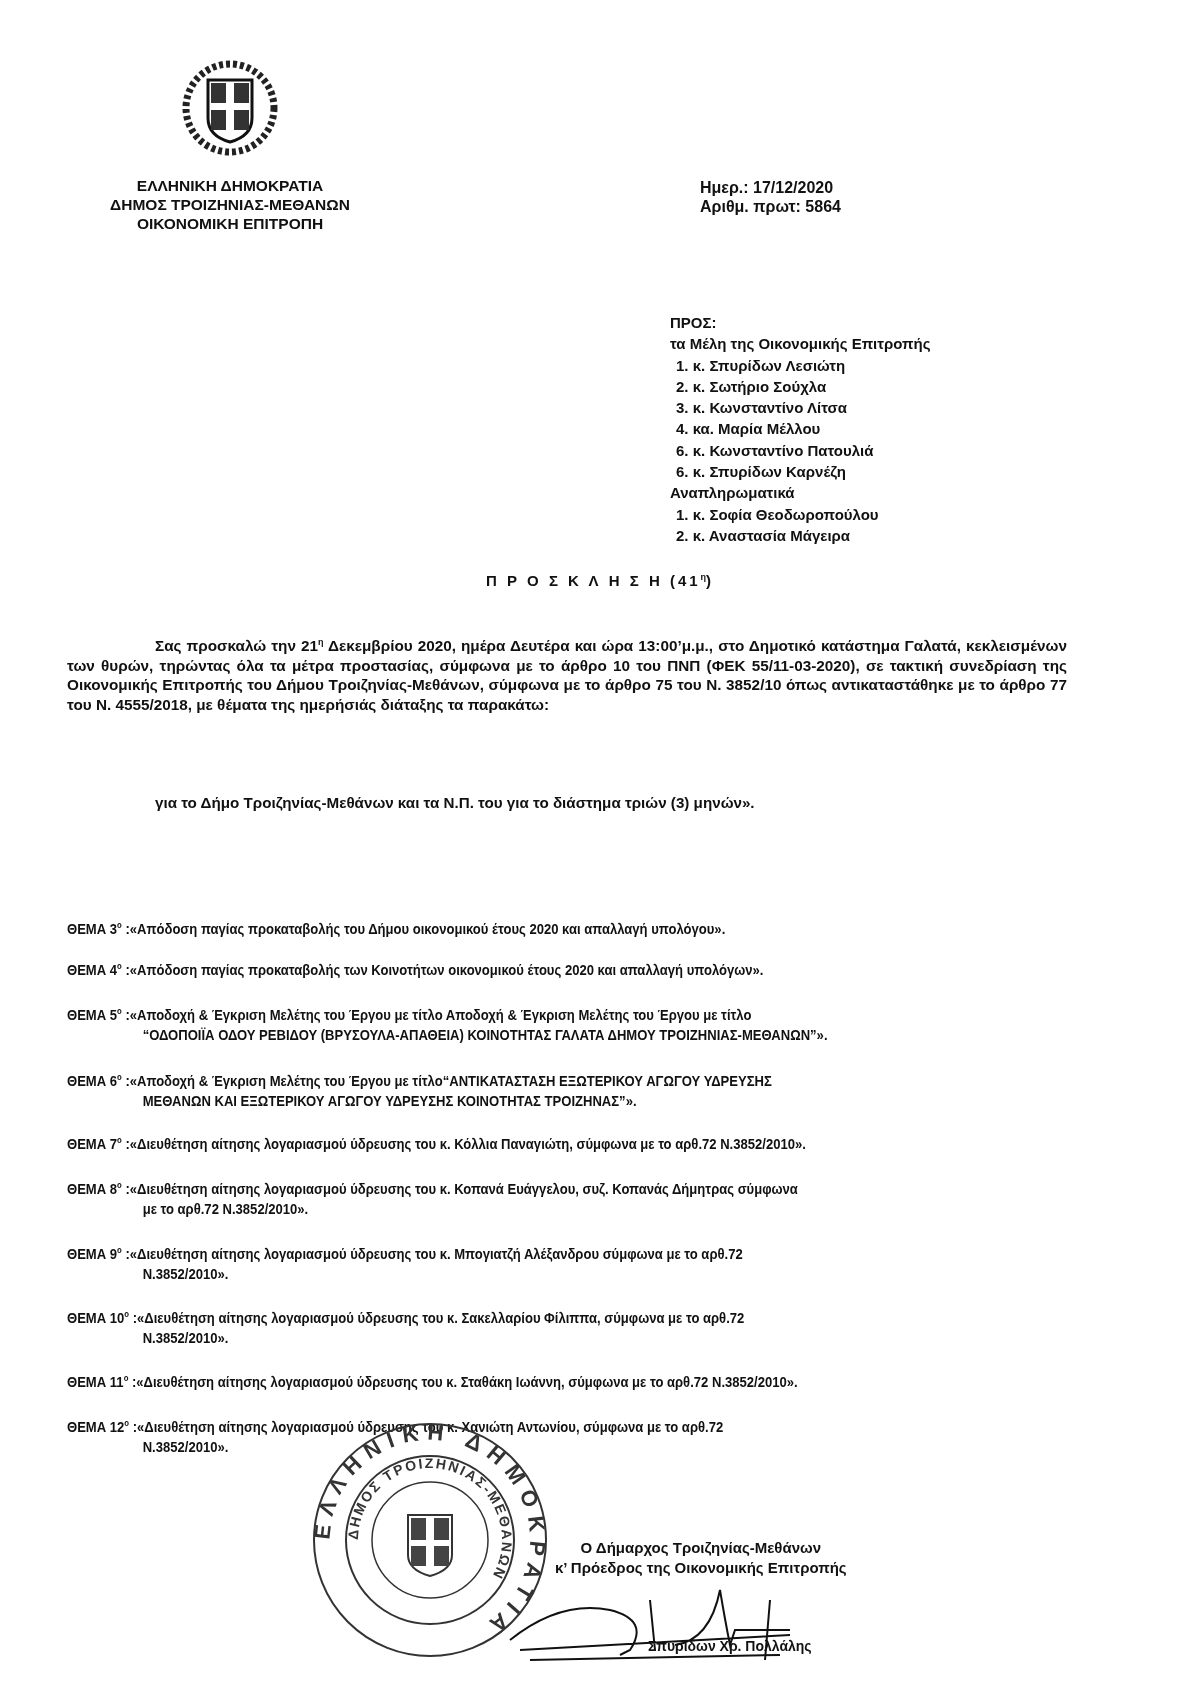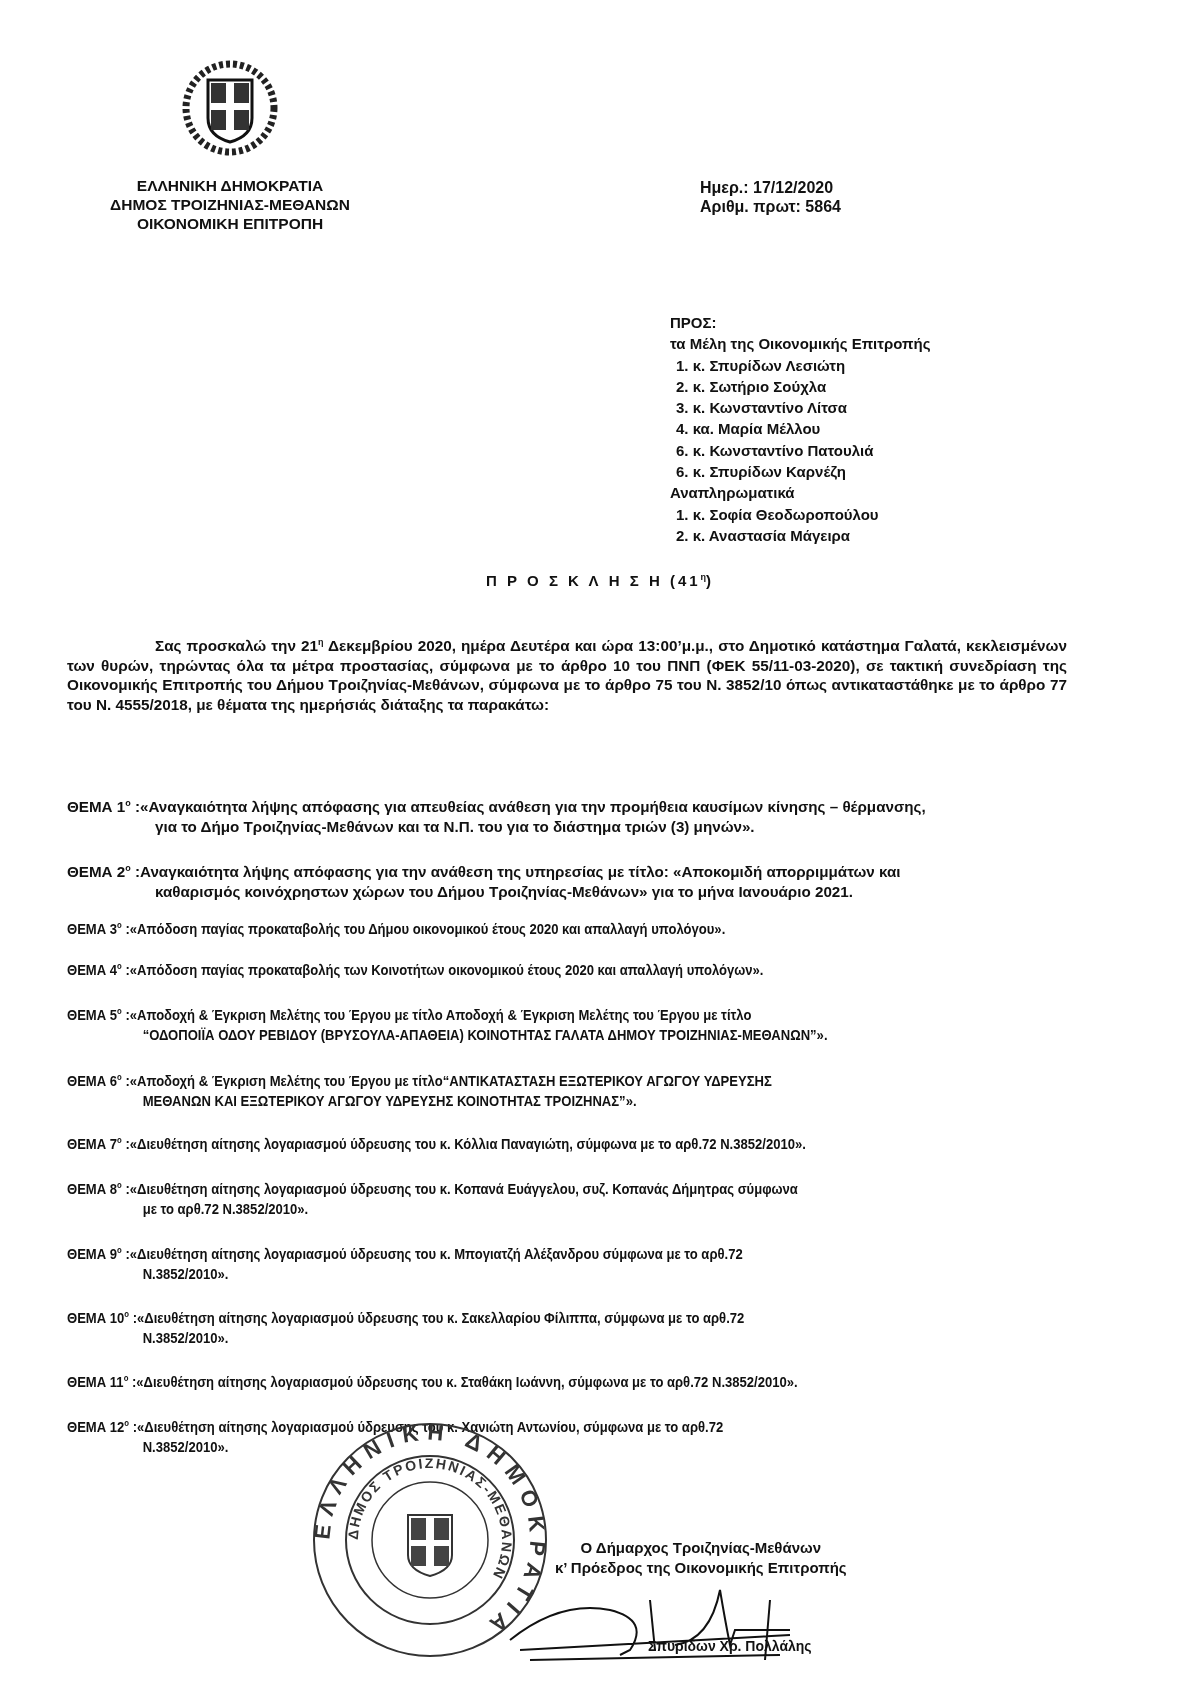--- a/index.html
+++ b/index.html
@@ -62,28 +62,25 @@
   <div class="item">2. κ. Αναστασία Μάγειρα</div>
 </div>
 
 <div class="abs title"><span>Π Ρ Ο Σ Κ Λ Η Σ Η (41</span><sup>η</sup><span>)</span></div>
 
 <div class="abs intro"><span class="indent"></span><span>Σας προσκαλώ την 21</span><sup>η</sup><span> Δεκεμβρίου 2020, ημέρα Δευτέρα και ώρα 13:00’μ.μ., στο Δημοτικό κατάστημα Γαλατά, κεκλεισμένων των θυρών, τηρώντας όλα τα μέτρα προστασίας, σύμφωνα με το άρθρο 10 του ΠΝΠ (ΦΕΚ 55/11-03-2020), σε τακτική συνεδρίαση της Οικονομικής Επιτροπής του Δήμου Τροιζηνίας-Μεθάνων, σύμφωνα με το  άρθρο 75 του Ν. 3852/10 όπως αντικαταστάθηκε με το άρθρο 77 του Ν. 4555/2018, με θέματα της ημερήσιάς διάταξης τα παρακάτω:</span></div>
 
 <div id="topics">
     <div class="topic" style="top: 793px;">
       <div>
-        <div><span class="lbl">ΘΕΜΑ 1<sup>ο</sup> : </span><span>«Αναγκαιότητα λήψης απόφασης για απευθείας ανάθεση για την προμήθεια καυσίμων κίνησης – θέρμανσης,</span></div>
         <div class="cont">για το Δήμο Τροιζηνίας-Μεθάνων και τα Ν.Π. του για το διάστημα τριών (3) μηνών».</div>
       </div>
     </div>
     <div class="topic" style="top: 858px;">
       <div>
-        <div><span class="lbl">ΘΕΜΑ 2<sup>ο</sup> : </span><span>Αναγκαιότητα λήψης απόφασης για την ανάθεση της υπηρεσίας με τίτλο: «Αποκομιδή απορριμμάτων και</span></div>
-        <div class="cont">καθαρισμός κοινόχρηστων χώρων του Δήμου Τροιζηνίας-Μεθάνων» για το  μήνα Ιανουάριο 2021.</div>
       </div>
     </div>
     <div class="topic" style="top: 915px;">
       <div class="narrow" style="transform: scaleX(0.86); width: 1210px;">
         <div><span class="lbl">ΘΕΜΑ 3<sup>ο</sup> : </span><span>«Απόδοση παγίας προκαταβολής του Δήμου οικονομικού έτους 2020 και απαλλαγή υπολόγου».</span></div>
       </div>
     </div>
     <div class="topic" style="top: 956px;">
       <div class="narrow" style="transform: scaleX(0.86); width: 1210px;">
         <div><span class="lbl">ΘΕΜΑ 4<sup>ο</sup> : </span><span>«Απόδοση παγίας προκαταβολής των Κοινοτήτων οικονομικού έτους 2020 και απαλλαγή υπολόγων».</span></div>

